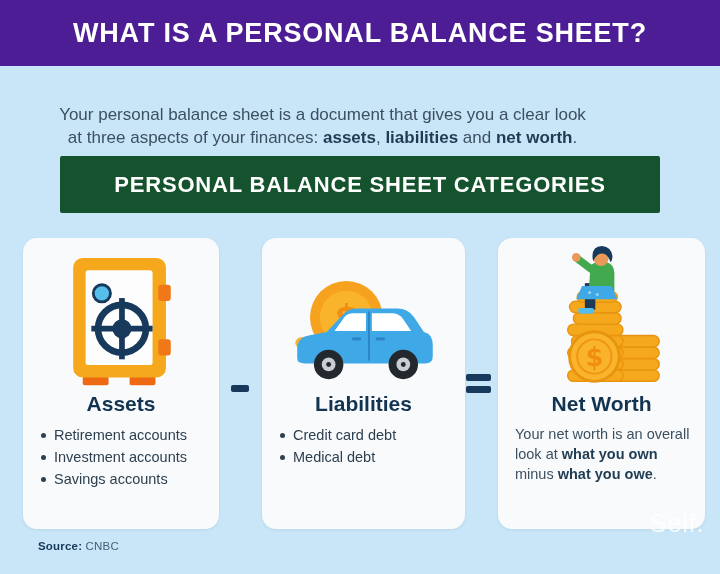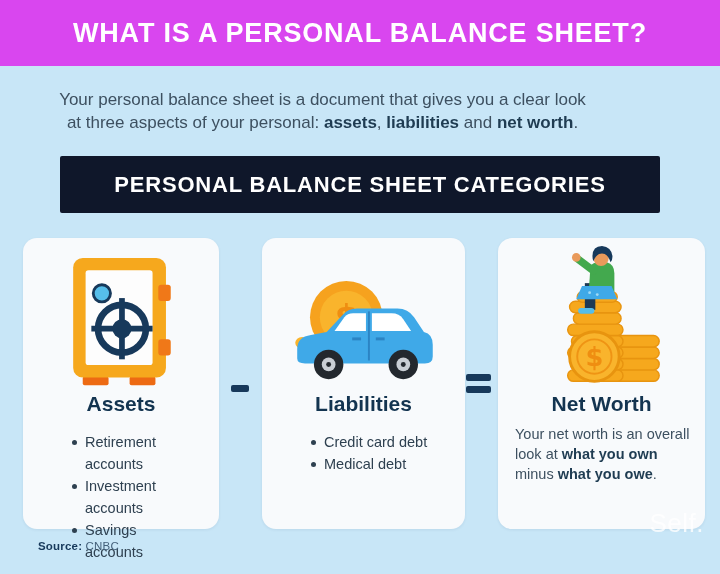--- a/index.html
+++ b/index.html
@@ -2,40 +2,40 @@
 <html><head>
 <meta charset="utf-8">
 <style>
   html,body{margin:0;padding:0;background:#e9eef2;}
   #stage{
     position:relative;width:720px;height:574px;overflow:hidden;
     background:#C8E6F7;font-family:"Liberation Sans",sans-serif;
     -webkit-font-smoothing:antialiased;
   }
   
-  .header{position:absolute;top:0;left:0;width:720px;height:66px;background:#d946ef;
+  .header{position:absolute;top:0;left:0;width:720px;height:66px;background:#4c1d95;
     display:flex;align-items:center;justify-content:center;}
   .header h1{margin:0;font-size:27px;font-weight:700;color:#FFFFFF;letter-spacing:.8px;white-space:nowrap;}
   
-  .intro{position:absolute;top:71px;left:0;width:645px;text-align:center;
+  .intro{position:absolute;top:86px;left:0;width:645px;text-align:center;
     font-size:17px;line-height:23px;color:#3D5060;}
   .intro strong,.networth-desc strong{color:#1F3C52;font-weight:700;}
   
-  .banner{position:absolute;left:60px;top:156px;width:600px;height:57px;background:#0f172a;
+  .banner{position:absolute;left:60px;top:156px;width:600px;height:57px;background:#14532d;
     border-radius:2px;display:flex;align-items:center;justify-content:center;}
   .banner span{color:#fff;font-weight:700;font-size:22px;letter-spacing:.8px;white-space:nowrap;}
   
   .card{position:absolute;top:238px;height:291px;background:#F8FAFC;border-radius:14px;
     box-shadow:0 1px 3px rgba(23,57,91,.08);}
   #card-assets{left:23px;width:196px;}
   #card-liabilities{left:262px;width:203px;}
   #card-networth{left:498px;width:207px;}
   .icon-wrap{height:150px;display:flex;align-items:flex-end;justify-content:center;}
   .card h2{margin:4px 0 8px;text-align:center;font-size:21px;font-weight:700;color:#133450;}
-  .card ul{margin:15px;padding:0 6px 0 34px;list-style:none;}
+  .card ul{margin:0;padding:0 6px 0 18px;list-style:none;}
   .card li{position:relative;padding-left:13px;font-size:14.5px;line-height:22px;color:#2E4050;}
   .card li::before{content:"";position:absolute;left:0;top:8.5px;width:5px;height:5px;
     border-radius:50%;background:#2E4050;}
   .networth-desc{margin:6px 11px 0 17px;font-size:14.5px;line-height:20px;color:#3D5060;text-align:left;}
   
   .op-minus{position:absolute;left:231px;top:385px;width:18px;height:7px;background:#17395B;border-radius:2px;}
   .op-equals{position:absolute;left:466px;top:374px;width:25px;}
   .op-equals .bar{height:7px;background:#17395B;border-radius:2px;margin-bottom:5px;}
   
   .source{position:absolute;left:25px;top:540px;font-size:11.5px;letter-spacing:.2px;color:#44607A;margin-left:13px;}
@@ -45,21 +45,21 @@
 </style>
 </head>
 <body>
 
 <div id="stage">
 
   <div class="header">
     <h1>WHAT IS A PERSONAL BALANCE SHEET?</h1>
   </div>
 
-  <p class="intro"><span>Your personal balance sheet is a document that gives you a clear look</span><br><span>at three aspects of your personal: </span><strong>assets</strong><span>, </span><strong>liabilities</strong><span> and </span><strong>net worth</strong><span>.</span></p>
+  <p class="intro"><span>Your personal balance sheet is a document that gives you a clear look</span><br><span>at three aspects of your finances: </span><strong>assets</strong><span>, </span><strong>liabilities</strong><span> and </span><strong>net worth</strong><span>.</span></p>
 
   <div class="banner">
     <span>PERSONAL BALANCE SHEET CATEGORIES</span>
   </div>
 
   <div class="card" id="card-assets">
     <div class="icon-wrap">
       <svg width="104" height="132" viewBox="0 0 108 138">
         <rect x="14" y="126" width="27" height="9" rx="2" fill="#ED6A13"></rect>
         <rect x="63" y="126" width="27" height="9" rx="2" fill="#ED6A13"></rect>

